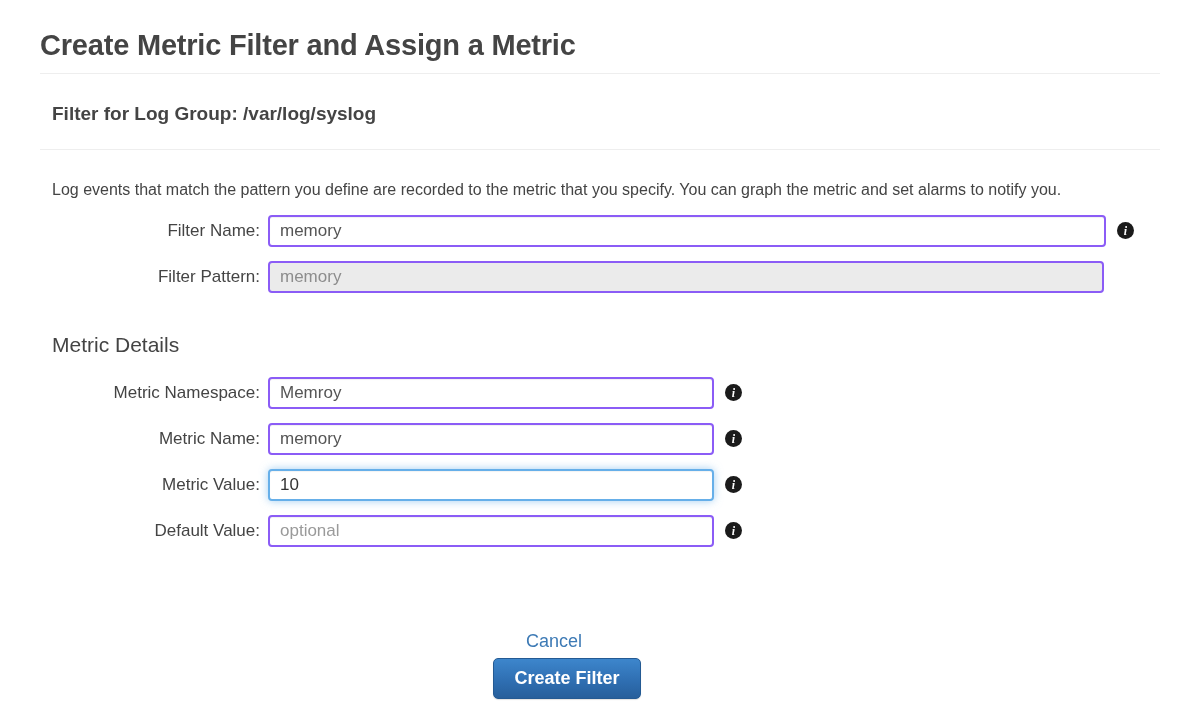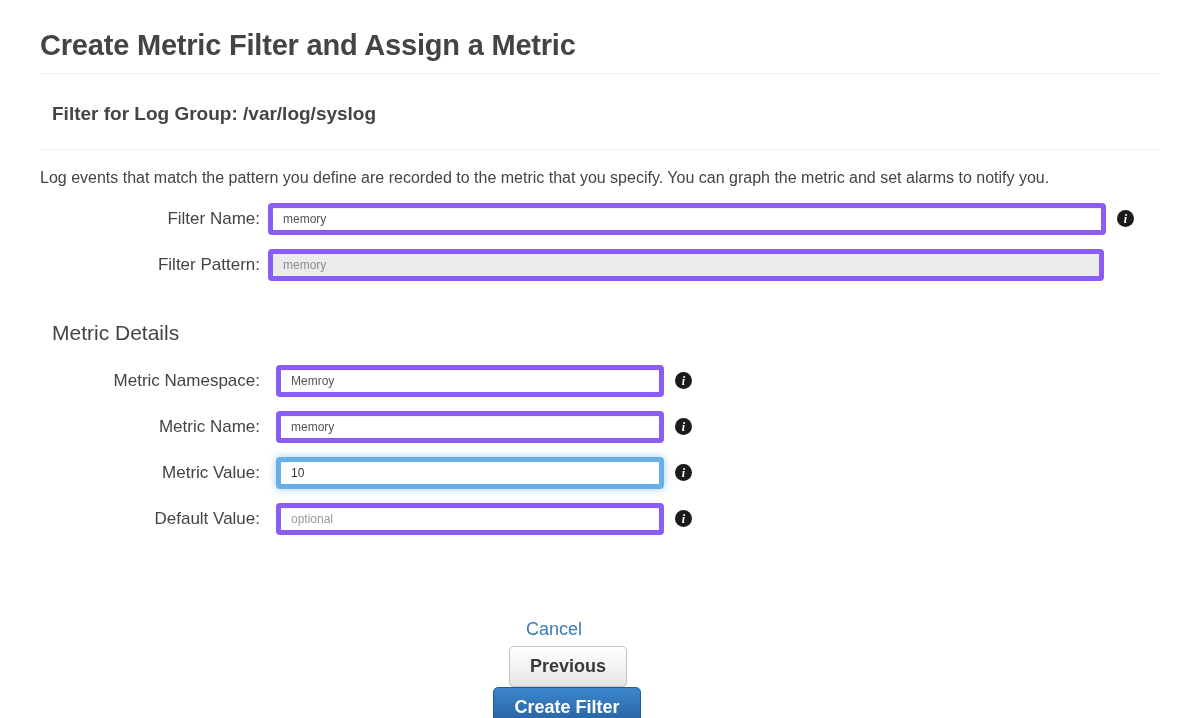--- a/index.html
+++ b/index.html
@@ -41,21 +41,21 @@
     font-weight: bold;
     color: #444444;
     margin: 12px;
     padding: 17px 0 11px 0;
     line-height: 1.2;
   }
   p.description {
     font-size: 16px;
     line-height: 1.45;
     color: #444444;
-    margin: 0;
+    margin: 12px;
     padding: 16px 0 0 0;
     max-width: 1110px;
   }
   h3.metric-details-title {
     font-size: 21px;
     font-weight: normal;
     color: #444444;
     margin: 12px;
     padding: 28px 0 6px 0;
   }
@@ -71,37 +71,37 @@
     text-align: right;
     font-size: 17px;
     color: #444444;
     padding-right: 8px;
     box-sizing: border-box;
     white-space: nowrap;
   }
   .field {
     height: 32px;
     box-sizing: border-box;
-    border: 5px solid #8b5cf6;
+    border: 2px solid #8b5cf6;
     border-radius: 4px;
     background: #ffffff;
     font-family: "Liberation Sans", sans-serif;
-    font-size: 12px;
+    font-size: 17px;
     color: #555555;
     padding: 4px 10px;
     outline: none;
     box-shadow: inset 0 1px 1px rgba(0,0,0,0.06);
   }
   .field::placeholder {
     color: #9a9a9a;
     opacity: 1;
   }
   .field.wide { width: 838px; }
   .field.narrow { width: 836px; }
-  .field.medium { width: 388px; margin-left: 8px; }
+  .field.medium { width: 446px; }
   .field.disabled {
     background: #ebebeb;
     color: #8d8d8d;
     box-shadow: none;
     cursor: not-allowed;
   }
   .field.focused {
     border-color: #66afe9;
     box-shadow: inset 0 1px 1px rgba(0,0,0,0.05), 0 0 8px rgba(102,175,233,0.6);
     color: #333333;
@@ -218,17 +218,16 @@
   </div>
 
   <div class="form-row">
     <div class="form-label">Default Value:</div>
     <input class="field medium" type="text" placeholder="optional" style="">
     <span class="info-icon">i</span>
   </div>
 
   <div class="button-bar">
     <button class="link-button">Cancel</button>
-    <button class="btn btn-default">Previous</button>
     <button class="btn btn-primary">Create Filter</button>
   </div>
 
 </div>
 
 </body></html>

